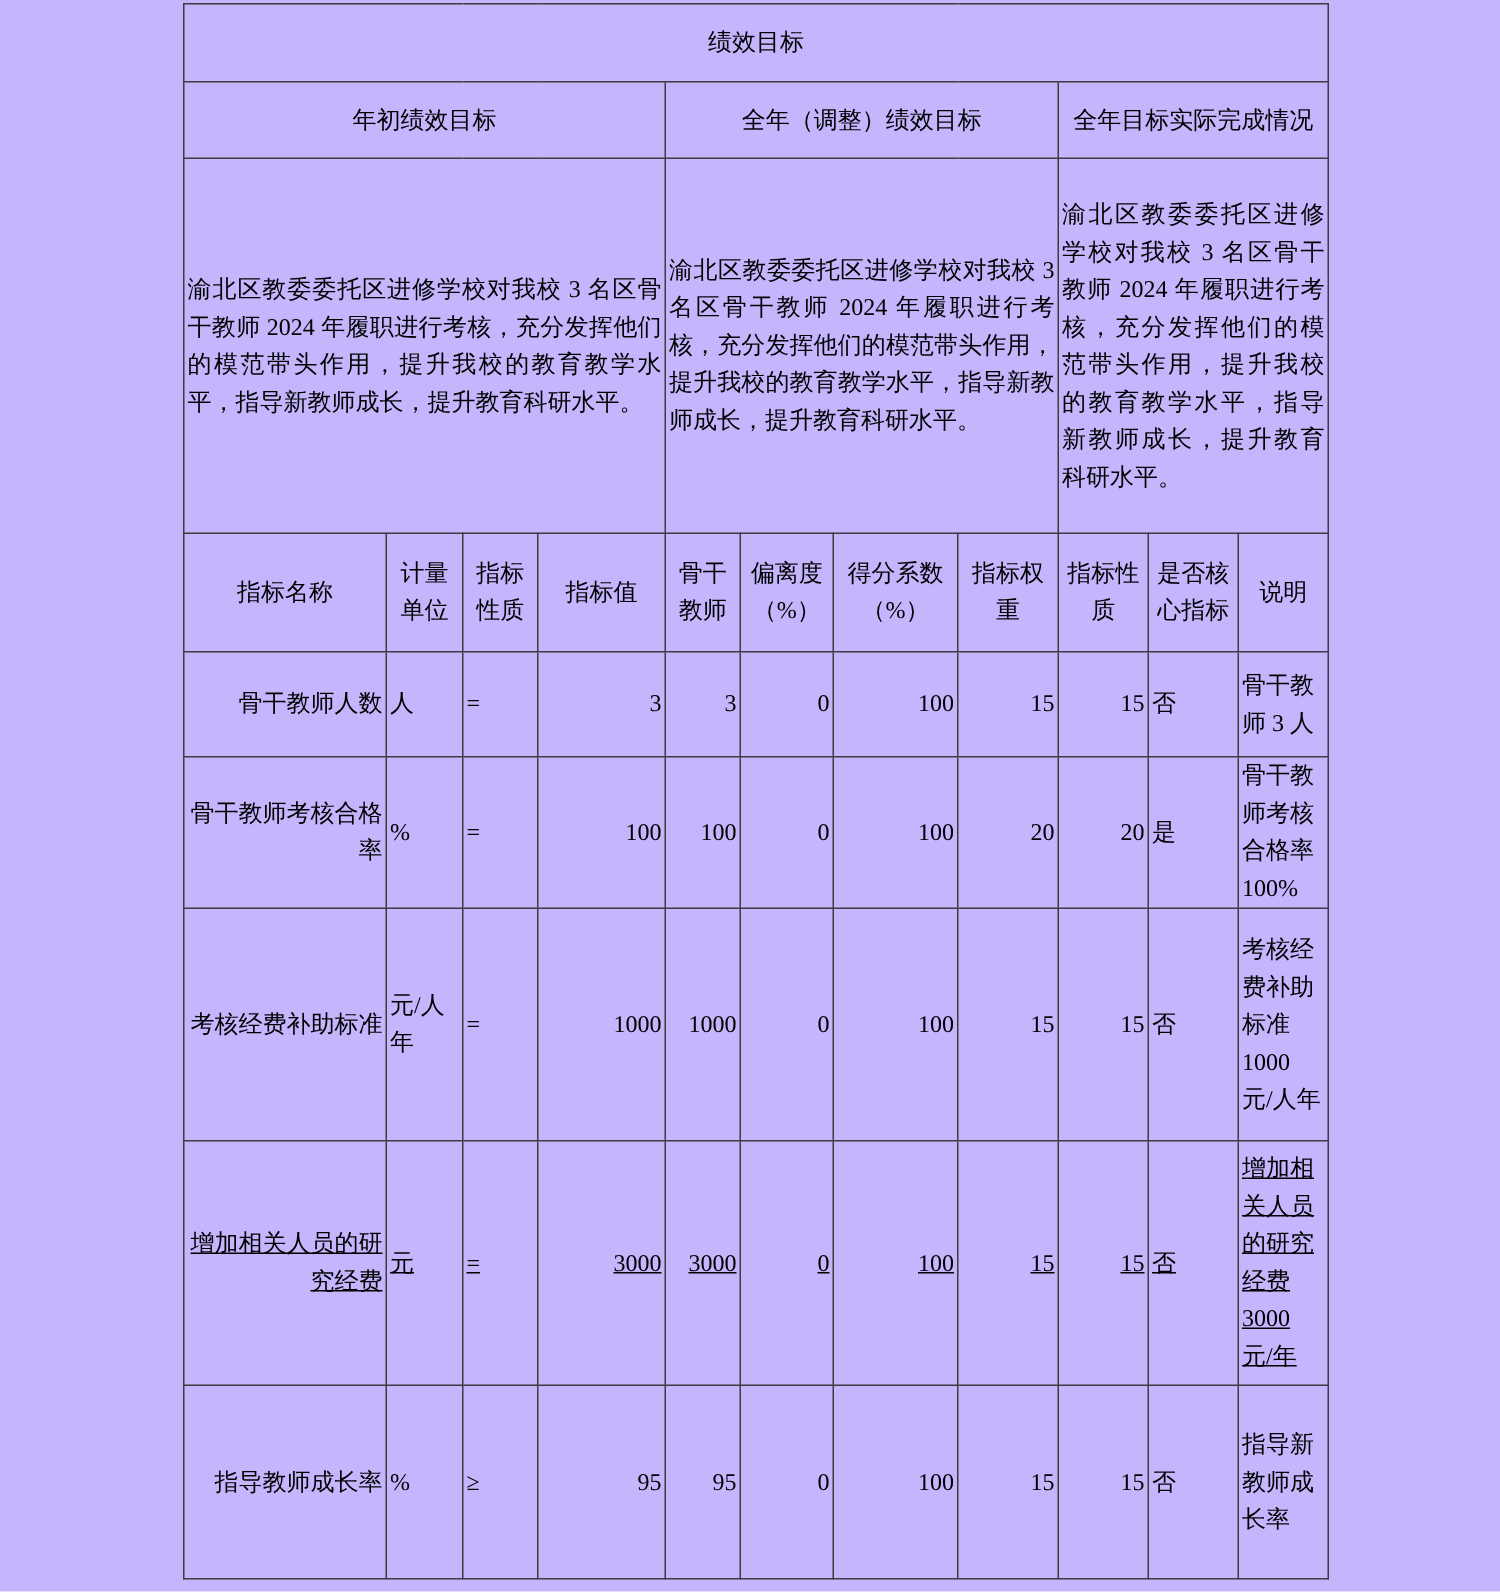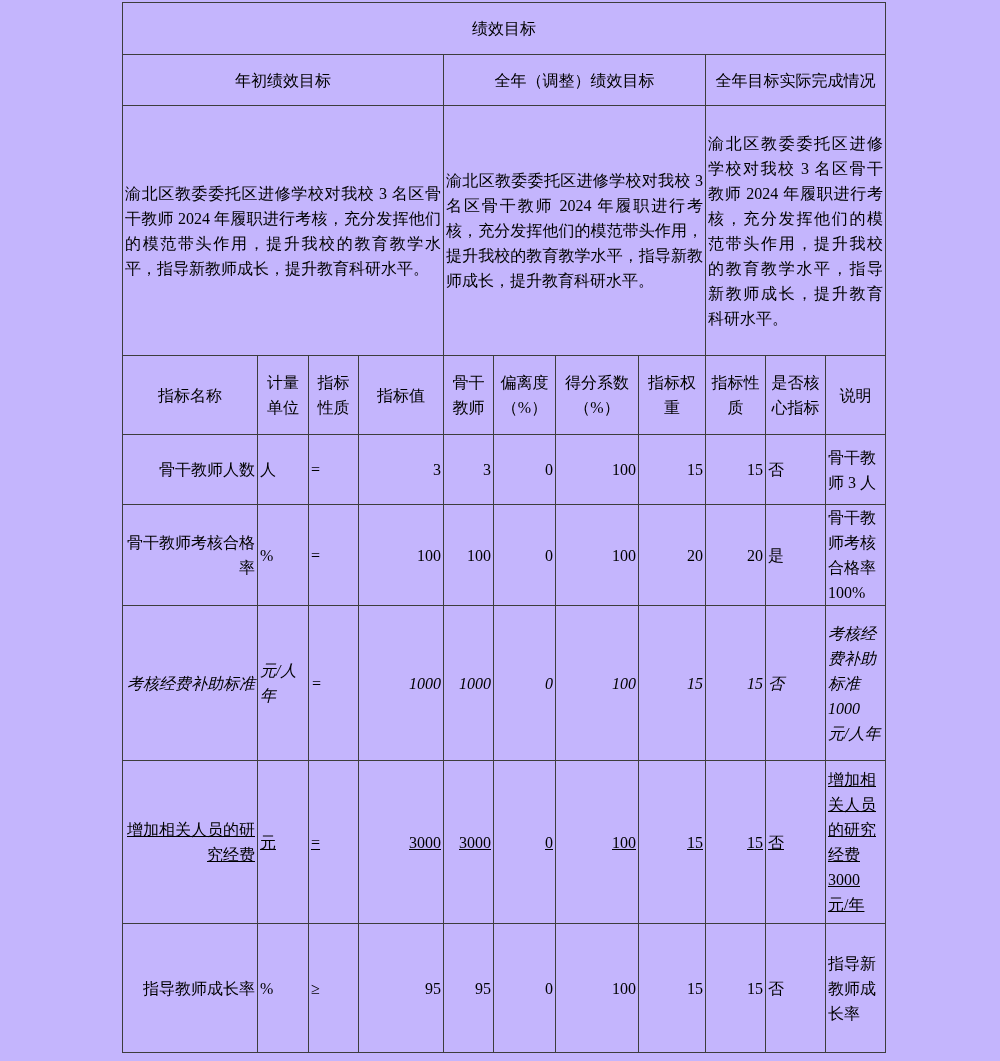--- a/index.html
+++ b/index.html
@@ -25,21 +25,21 @@
   }
   td.ind-head{height:78px;text-align:center;padding:0 3px;}
   td.name{text-align:right;padding-left:2px;}
   td.unit{text-align:left;padding-left:2px;}
   td.nature{text-align:left;padding-left:2px;}
   td.num{text-align:right;padding-right:3px;}
   td.core{text-align:left;padding-left:2px;}
   td.note{text-align:left;padding-left:4px;line-height:26px;}
   tr.r1 td{height:69px;}
   tr.r2 td{height:99px;}
-  tr.r3 td{height:154px;font-style:italic;}
+  tr.r3 td{height:154px;}
   tr.r4 td{height:162px;text-decoration:underline;}
   tr.r5 td{height:128px;}
 </style>
 </head>
 <body>
 
 <div class="page">
   <table class="report">
     <colgroup>
       <col style="width:135px">

